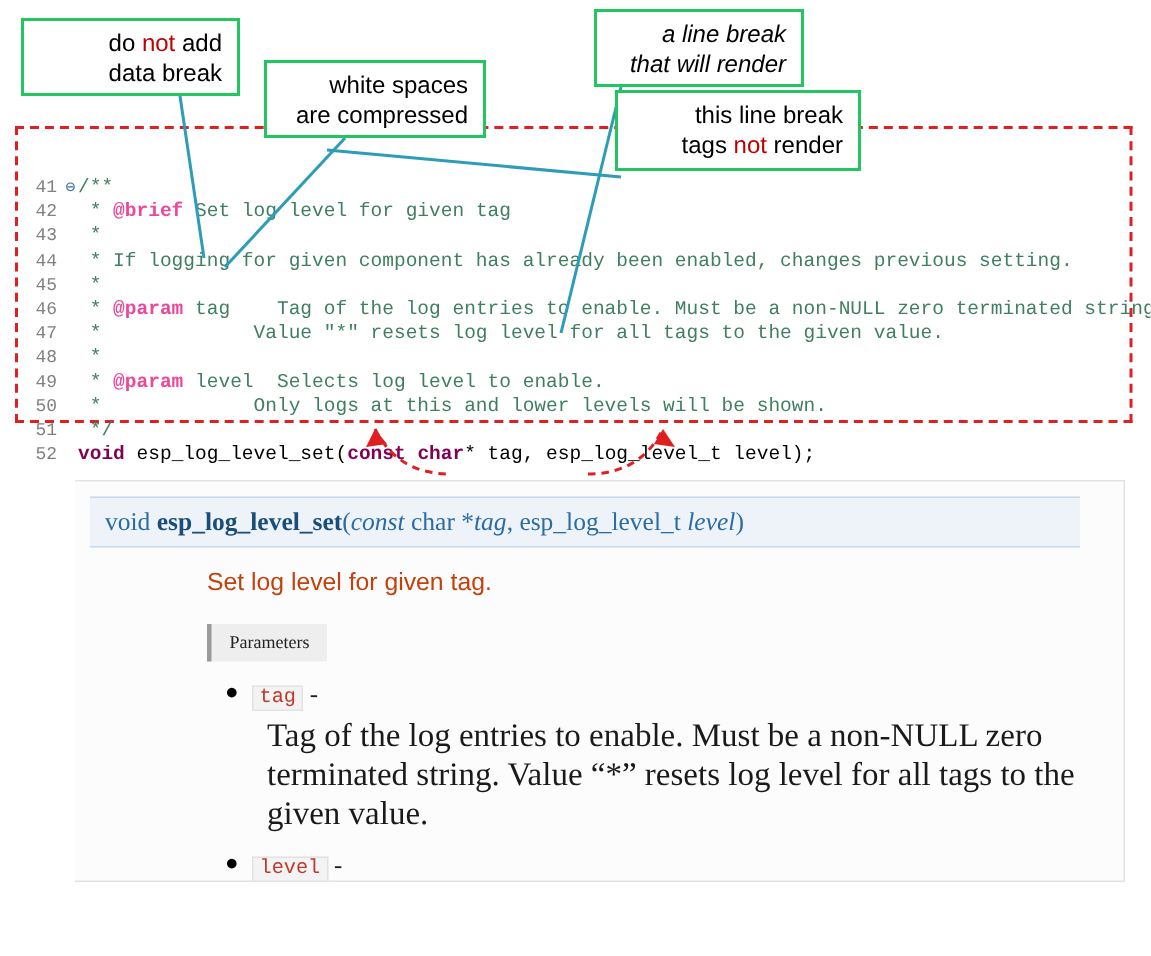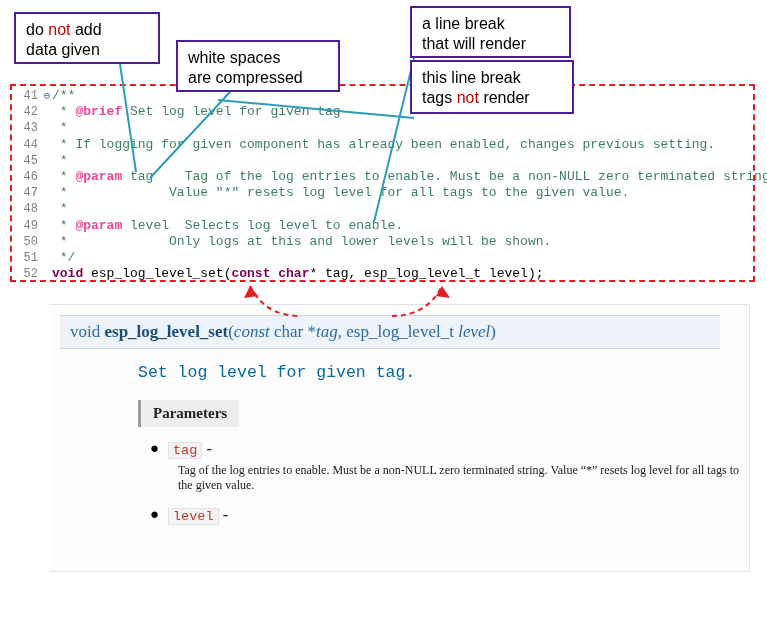--- a/index.html
+++ b/index.html
@@ -11,38 +11,38 @@
     width: 767px;
     height: 637px;
     position: relative;
     font-family: "Liberation Sans", sans-serif;
     overflow: hidden;
   }
 
   
   .callout {
     position: absolute;
-    border: 2px solid #4c1d95;
+    border: 2px solid #22c55e;
     background: #ffffff;
     color: #000000;
     font-family: "Liberation Sans", sans-serif;
     font-size: 16px;
     line-height: 1.25;
-    text-align: left;
+    text-align: right;
     padding: 6px 10px;
     box-sizing: border-box;
     z-index: 6;
   }
   .callout .hl {
     color: #c00000;
   }
 
   #callout-no-datatype { left: 14px;  top: 12px;  width: 146px; height: 52px; }
-  #callout-whitespace  { left: 176px; top: 40px;  width: 164px; height: 52px; }
-  #callout-linebreak-yes { left: 410px; top: 6px;  width: 161px; height: 52px; }
+  #callout-whitespace  { left: 176px; top: 40px;  width: 148px; height: 52px; }
+  #callout-linebreak-yes { left: 396px; top: 6px;  width: 140px; height: 52px; font-style: italic; }
   #callout-linebreak-no  { left: 410px; top: 60px; width: 164px; height: 54px; }
 
   
   .leader {
     position: absolute;
     z-index: 5;
   }
 
   
   #code-panel {
@@ -69,20 +69,21 @@
     white-space: pre;
   }
   .ln {
     display: inline-block;
     width: 26px;
     text-align: right;
     color: #808080;
     font-family: "Liberation Mono", monospace;
     font-size: 12px;
     margin-right: 4px;
+    margin-top: 29px;
   }
   .fold {
     display: inline-block;
     width: 10px;
     text-align: center;
     color: #3a6ea5;
     font-size: 11px;
   }
   .cmt { color: #3f7f5f; }
   .doc-tag { color: #ec4899; font-weight: bold; }
@@ -94,21 +95,21 @@
     position: absolute;
     left: 0; top: 276px;
     width: 767px; height: 60px;
     z-index: 4;
   }
 
   
   #render-panel {
     position: absolute;
     left: 50px;
-    top: 304px;
+    top: 320px;
     width: 700px;
     height: 268px;
     background: #fcfcfc;
     border: 1px solid #e2e2e2;
     border-left: none;
     box-sizing: border-box;
     z-index: 2;
   }
   #sig-bar {
     margin: 10px 0 0 10px;
@@ -118,35 +119,35 @@
     padding: 6px 10px;
     font-family: "Liberation Serif", serif;
     font-size: 17px;
     color: #2b6ca3;
     width: 660px;
     box-sizing: border-box;
   }
   #sig-bar .fn-name { font-weight: bold; color: #1a4e7a; }
   #sig-bar .it { font-style: italic; }
   .doc-para {
-    font-family: Liberation Mono, monospace;
+    font-family: Liberation Sans, sans-serif;
     font-size: 16.5px;
-    color: #0369a1;
+    color: #c2410c;
     margin: 14px 0 0 88px;
     width: 600px;
   }
   #params-header {
     margin: 18px 0 0 88px;
     display: inline-block;
     background: #eeeeee;
     border-left: 3px solid #9a9a9a;
     padding: 5px 12px;
     font-family: "Liberation Serif", serif;
-    font-size: 15px;
-    font-weight: bold;
+    font-size: 12px;
+    font-weight: normal;
     color: #222222;
   }
   .param-item {
     margin: 12px 0 0 118px;
     width: 580px;
     font-family: "Liberation Serif", serif;
     font-size: 16.5px;
     color: #1a1a1a;
     position: relative;
   }
@@ -162,41 +163,41 @@
     font-size: 13.5px;
     color: #c0392b;
     background: #f3f3f3;
     border: 1px solid #e2e2e2;
     padding: 0px 4px;
   }
   .param-desc {
     margin: 4px 0 0 10px;
     width: 570px;
     font-family: "Liberation Serif", serif;
-    font-size: 12px;
+    font-size: 22px;
     color: #1a1a1a;
   }
 </style>
 </head>
 <body>
 
 <svg id="leaders" class="leader" style="left:0;top:0;width:767px;height:340px;">
 
   <line x1="230" y1="92" x2="150" y2="178" stroke="#2d9cb8" stroke-width="2"></line>
 
   <line x1="120" y1="64" x2="136" y2="172" stroke="#2d9cb8" stroke-width="2"></line>
 
   <line x1="414" y1="58" x2="374" y2="222" stroke="#2d9cb8" stroke-width="2"></line>
 
   <line x1="414" y1="118" x2="218" y2="100" stroke="#2d9cb8" stroke-width="2"></line>
 </svg>
 
 <div class="callout" id="callout-no-datatype">
   <span>do </span><span class="hl">not</span><span> add</span><br>
-  <span>data given</span>
+  <span>data break</span>
 </div>
 
 <div class="callout" id="callout-whitespace">
   <span>white spaces</span><br>
   <span>are  compressed</span>
 </div>
 
 <div class="callout" id="callout-linebreak-yes">
   <span>a line break</span><br>
   <span>that will render</span>

